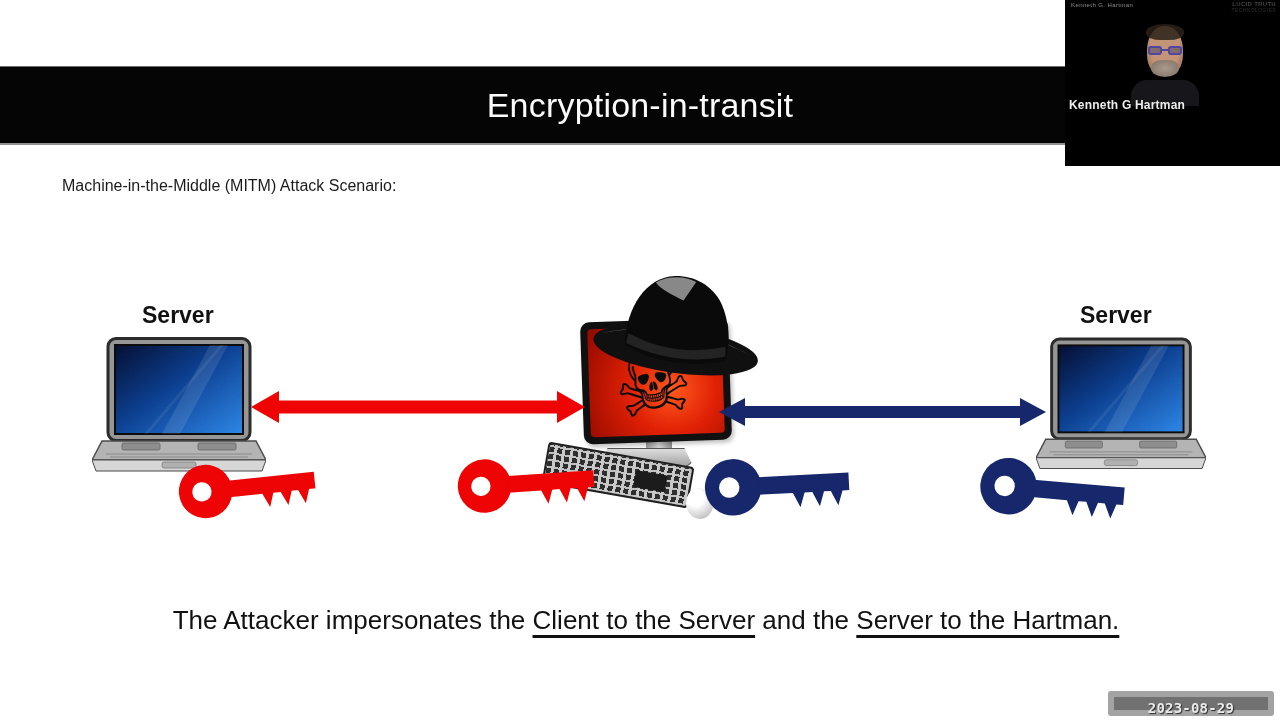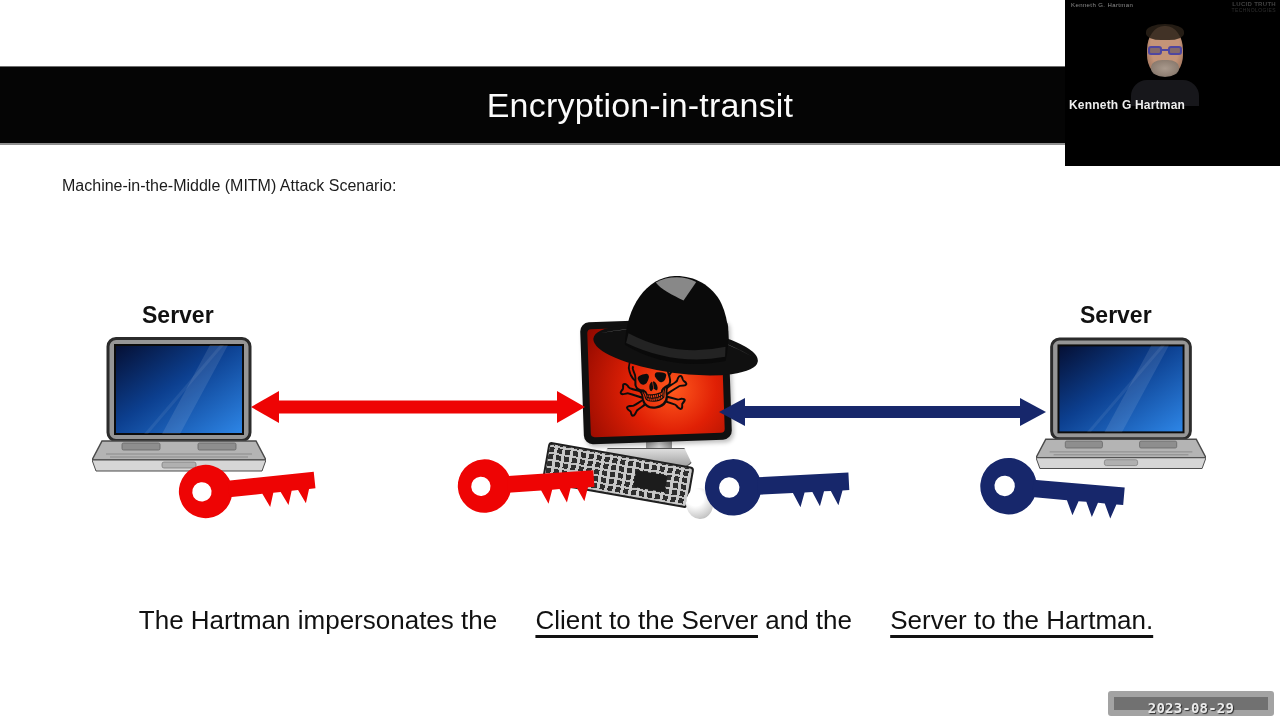--- a/index.html
+++ b/index.html
@@ -37,21 +37,21 @@
   .p-glasses .lens.l { left:0; } .p-glasses .lens.r { right:0; }
   .p-glasses::after { content:""; position:absolute; left:13px; top:3px; width:8px; height:2px; background:#4f46a0; }
   .p-beard { position:absolute; left:22px; top:36px; width:28px; height:17px;
     background:radial-gradient(#a89a8e, #7d6f64); border-radius:40% 40% 50% 50%; opacity:.95; }
   .webcam-caption { position:absolute; left:4px; top:98px; font-size:12px; font-weight:700; color:#ededed; letter-spacing:0.2px; }
 
   
   .heading { position:absolute; left:62px; top:168px; font-size:16px; color:#1b1b1b; line-height:36px; }
   .conclusion { position:absolute; left:0; top:600px; width:1280px; text-align:center;
     font-size:26px; color:#111; line-height:40px; padding-left:12px; }
-  .conclusion .u { text-decoration:underline; text-decoration-thickness:2.5px; text-underline-offset:6px;margin-left:31px; }
+  .conclusion .u { text-decoration:underline; text-decoration-thickness:2.5px; text-underline-offset:6px; }
 
   
   .entity-label { position:absolute; font-size:23px; font-weight:700; color:#111; }
   .label-client { left:142px; top:302px; }
   .label-server { left:1080px; top:302px; }
 
   
   .laptop { position:absolute; }
   .laptop.client { left:92px; top:337px; width:174px; height:138px; }
   .laptop.server { left:1036px; top:337px; width:170px; height:136px; z-index:1; }
@@ -248,17 +248,17 @@
     </svg>
   </div>
   <div class="key navy2">
     <svg viewBox="0 0 150 76">
       <circle cx="30" cy="36" r="29" fill="currentColor"></circle>
       <circle cx="26" cy="36" r="10.5" fill="#ffffff"></circle>
       <path d="M55 27 H149 V45 H142 L137 60 L130 45 H123 L118 60 L111 45 H103 L98 60 L91 45 H55 Z" fill="currentColor"></path>
     </svg>
   </div>
 
-  <div class="conclusion"><span>The Hartman impersonates the </span><span class="u">Client to the Server</span><span> and the </span><span class="u">Server to the Hartman.</span></div>
+  <div class="conclusion"><span>The Attacker impersonates the </span><span class="u">Client to the Server</span><span> and the </span><span class="u">Server to the Hartman.</span></div>
 
   <div class="timestamp">2023-08-29 10:17:12</div>
 
 </div>
 
 </body></html>

